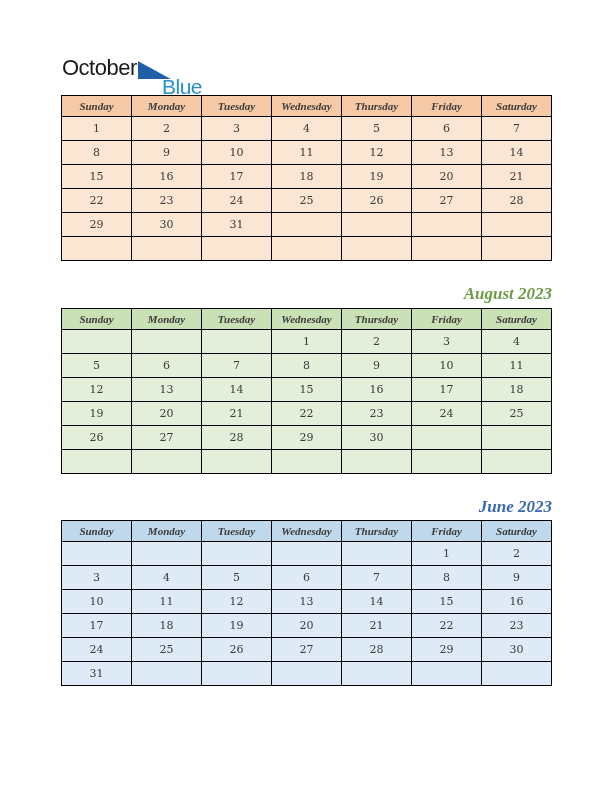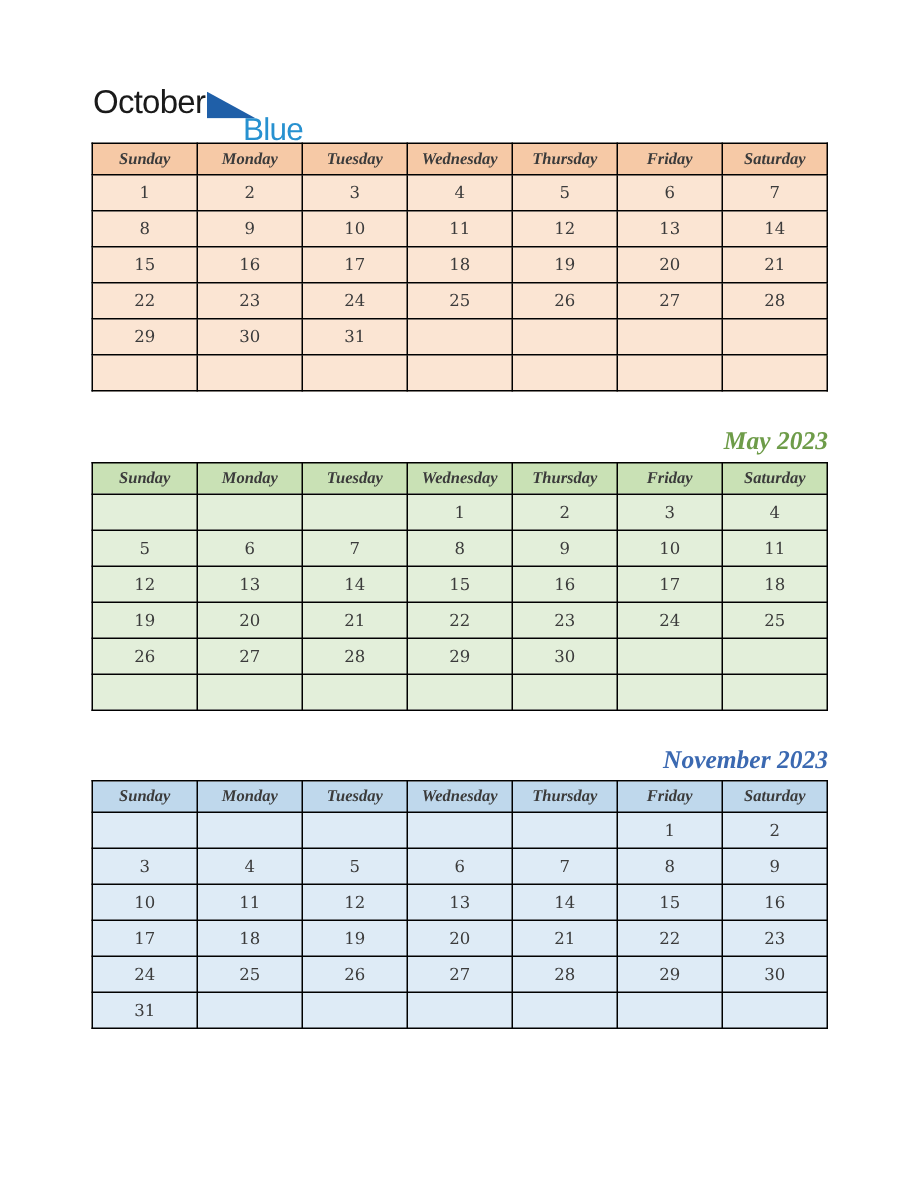--- a/index.html
+++ b/index.html
@@ -171,21 +171,21 @@
             <td></td>
             <td></td>
             <td></td>
             <td></td>
           </tr>
         </tbody>
       </table>
   </section>
 
   <section class="month">
-    <h2 class="month-title" style="color: rgb(110, 156, 73);">May 2023</h2>
+    <h2 class="month-title" style="color: rgb(110, 156, 73);">August 2023</h2>
     <table class="calendar" style="--head-bg: #c9e1b5; --cell-bg: #e3efda;">
         <thead>
           <tr>
             <th>Sunday</th>
             <th>Monday</th>
             <th>Tuesday</th>
             <th>Wednesday</th>
             <th>Thursday</th>
             <th>Friday</th>
             <th>Saturday</th>
@@ -244,21 +244,21 @@
             <td></td>
             <td></td>
             <td></td>
             <td></td>
           </tr>
         </tbody>
       </table>
   </section>
 
   <section class="month">
-    <h2 class="month-title" style="color: rgb(59, 105, 177);">November 2023</h2>
+    <h2 class="month-title" style="color: rgb(59, 105, 177);">June 2023</h2>
     <table class="calendar" style="--head-bg: #bfd8ec; --cell-bg: #deebf6;">
         <thead>
           <tr>
             <th>Sunday</th>
             <th>Monday</th>
             <th>Tuesday</th>
             <th>Wednesday</th>
             <th>Thursday</th>
             <th>Friday</th>
             <th>Saturday</th>

